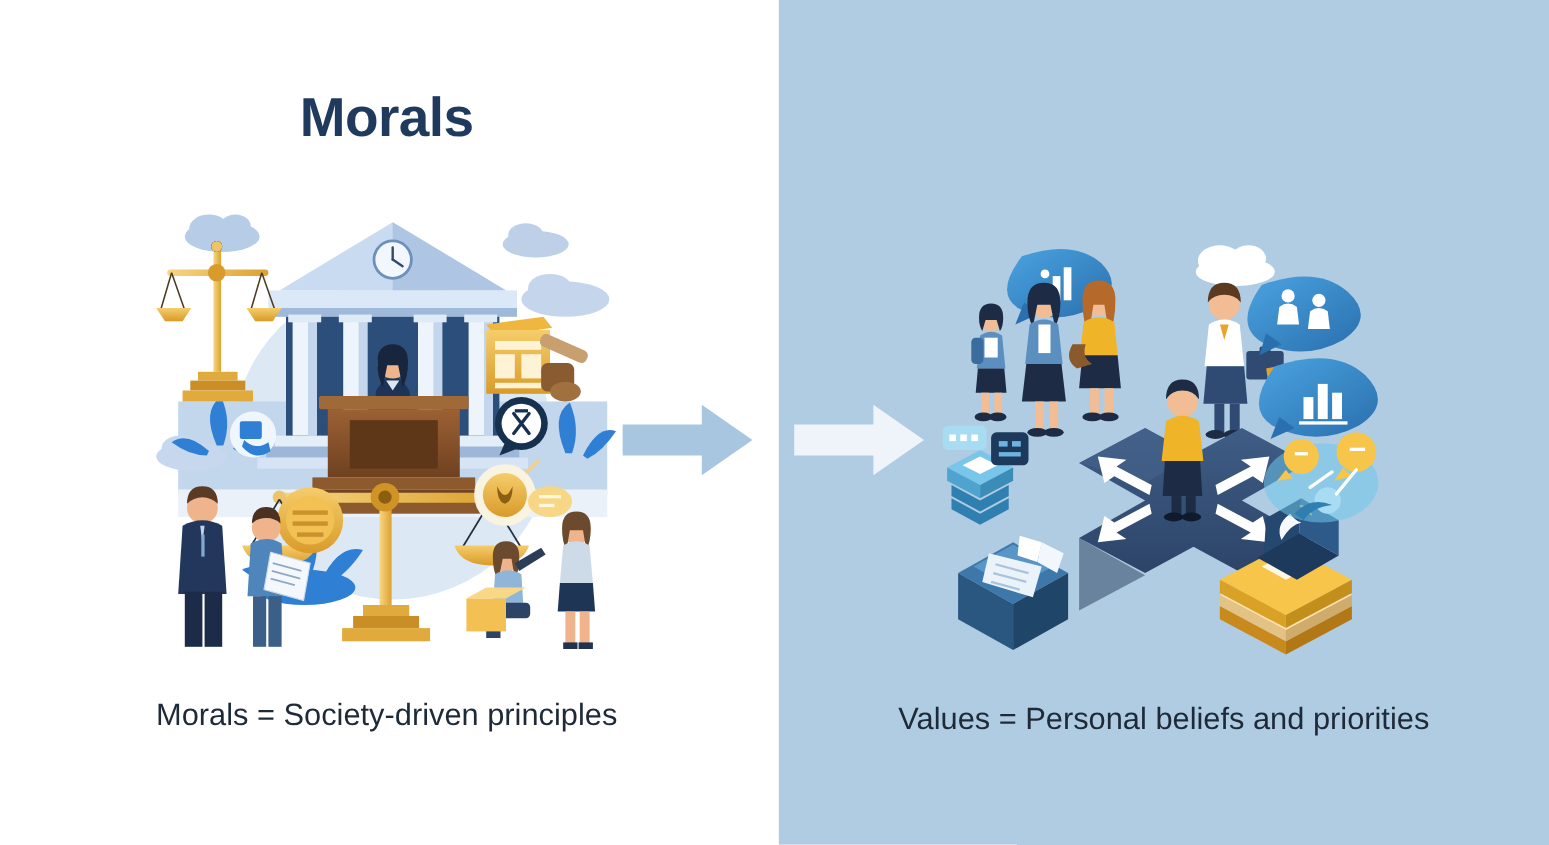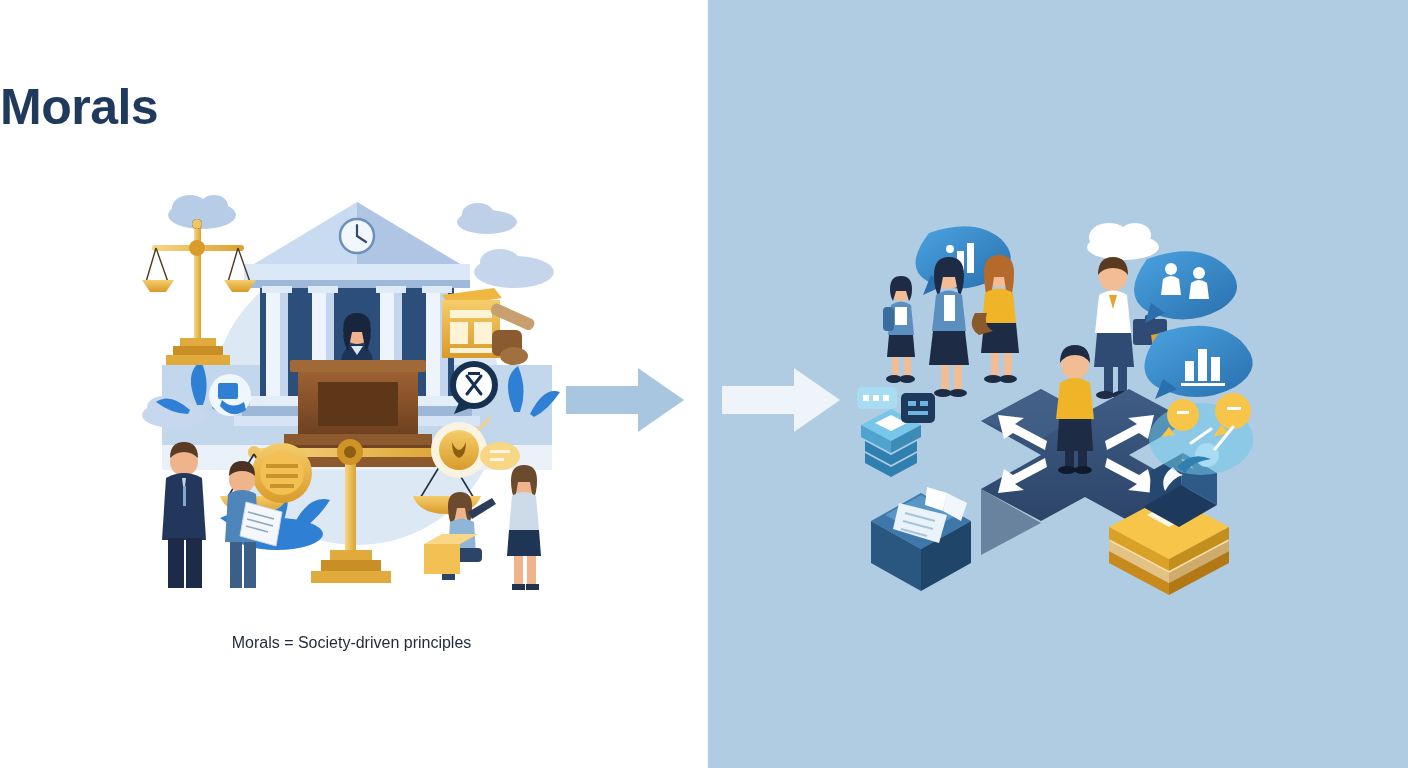--- a/index.html
+++ b/index.html
@@ -20,31 +20,32 @@
     height: 768px;
     overflow: hidden;
   }
   .panel-left  { width: 703px; background: #ffffff; }
   .panel-divider { width: 5px; background: #ffffff; height: 768px; }
   .panel-right { width: 700px; background: #afcce2; }
 
   .panel-title {
     position: absolute;
     left: 0; right: 0;
+    text-align: center;
     font-size: 50px;
     font-weight: bold;
     color: #1f3a5c;
     letter-spacing: -0.5px;
     top: 78px;
   }
   .panel-caption {
     position: absolute;
     left: 0; right: 0;
     text-align: center;
-    font-size: 16px;
+    font-size: 28px;
     color: #1e2a38;
     font-weight: 400;
   }
   .cap-left  { top: 634px; }
   .cap-right { top: 638px; }
 
   .illus {
     position: absolute;
     left: 50%;
     transform: translateX(-50%);
@@ -528,20 +529,21 @@
           <path d="M370 210 l-8 12 l16 -4z" fill="#f6c54a"></path>
           <circle cx="356" cy="240" r="12" fill="#a8dcf2"></circle>
           <path d="M340 228 l20 -14 M364 234 l18 -22" stroke="#ffffff" stroke-width="3" stroke-linecap="round"></path>
           <path d="M326 252 q14 -16 34 -8 q-18 2 -26 14z" fill="#2f7fb0"></path>
           <rect x="326" y="196" width="12" height="3" fill="#ffffff"></rect>
           <rect x="376" y="192" width="14" height="3" fill="#ffffff"></rect>
         </g>
       </svg>
     </div>
 
+    <div class="panel-caption cap-right">Values = Personal beliefs and priorities</div>
   </div>
 
   <div class="arrow-wrap arrow-left-wrap">
     <svg width="120" height="80" viewBox="0 0 120 80">
       <path d="M0 26 h72 v-18 l46 32 l-46 32 v-18 h-72z" fill="#a8c6e0"></path>
     </svg>
   </div>
   <div class="arrow-wrap arrow-right-wrap">
     <svg width="120" height="80" viewBox="0 0 120 80">
       <path d="M0 26 h72 v-18 l46 32 l-46 32 v-18 h-72z" fill="#eef4f9"></path>

